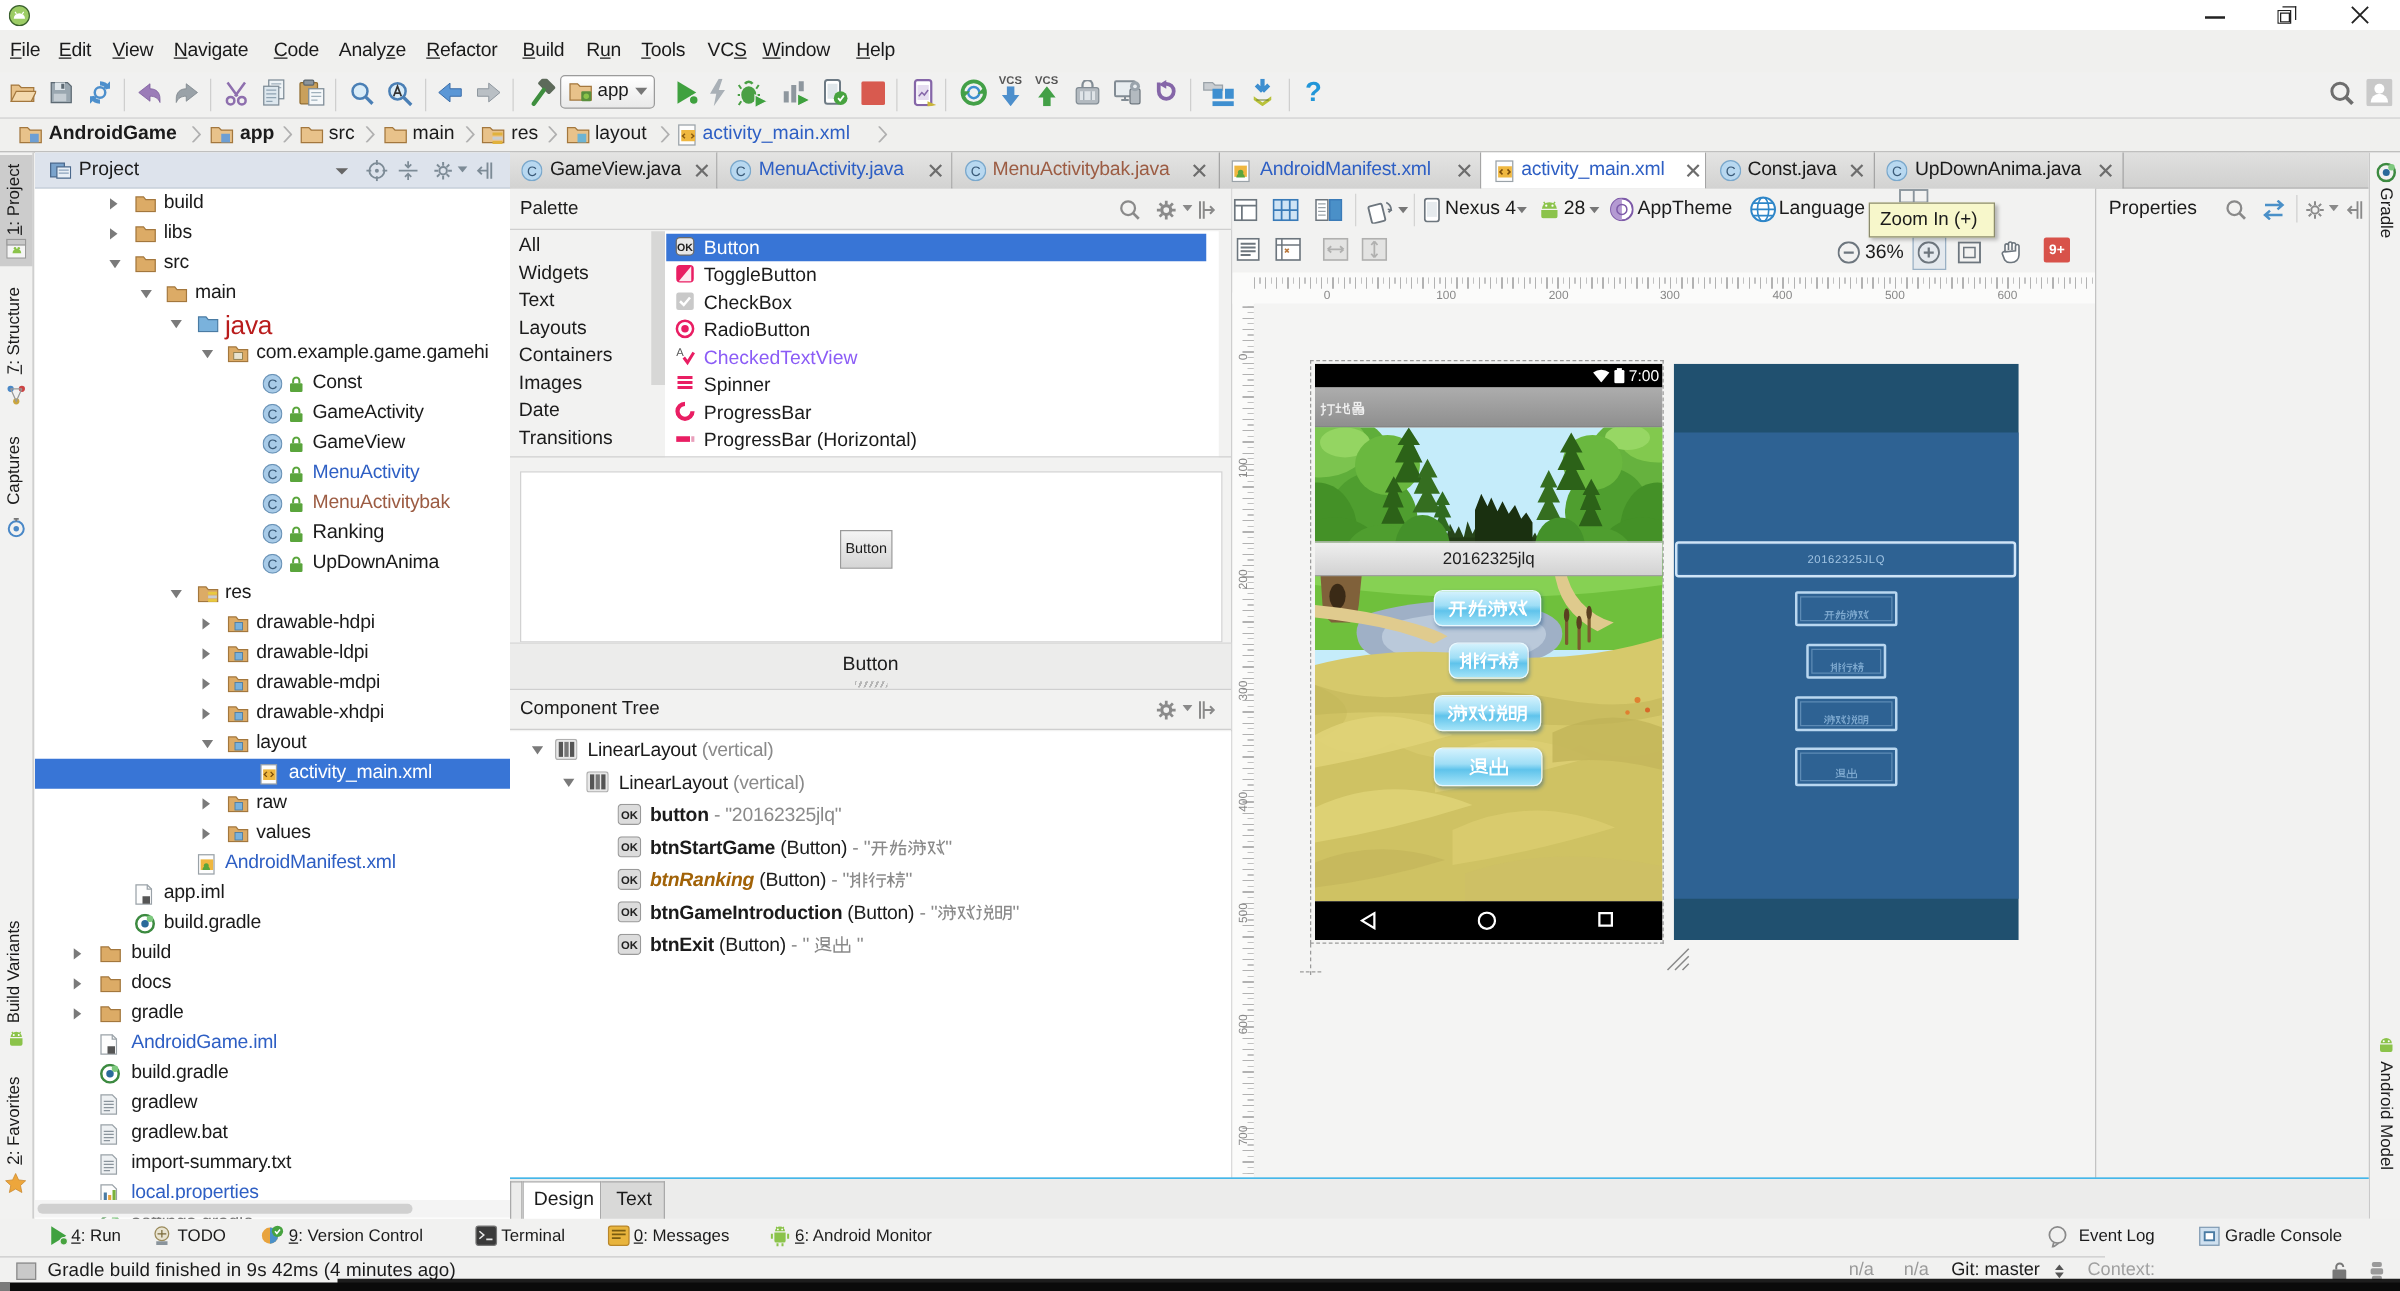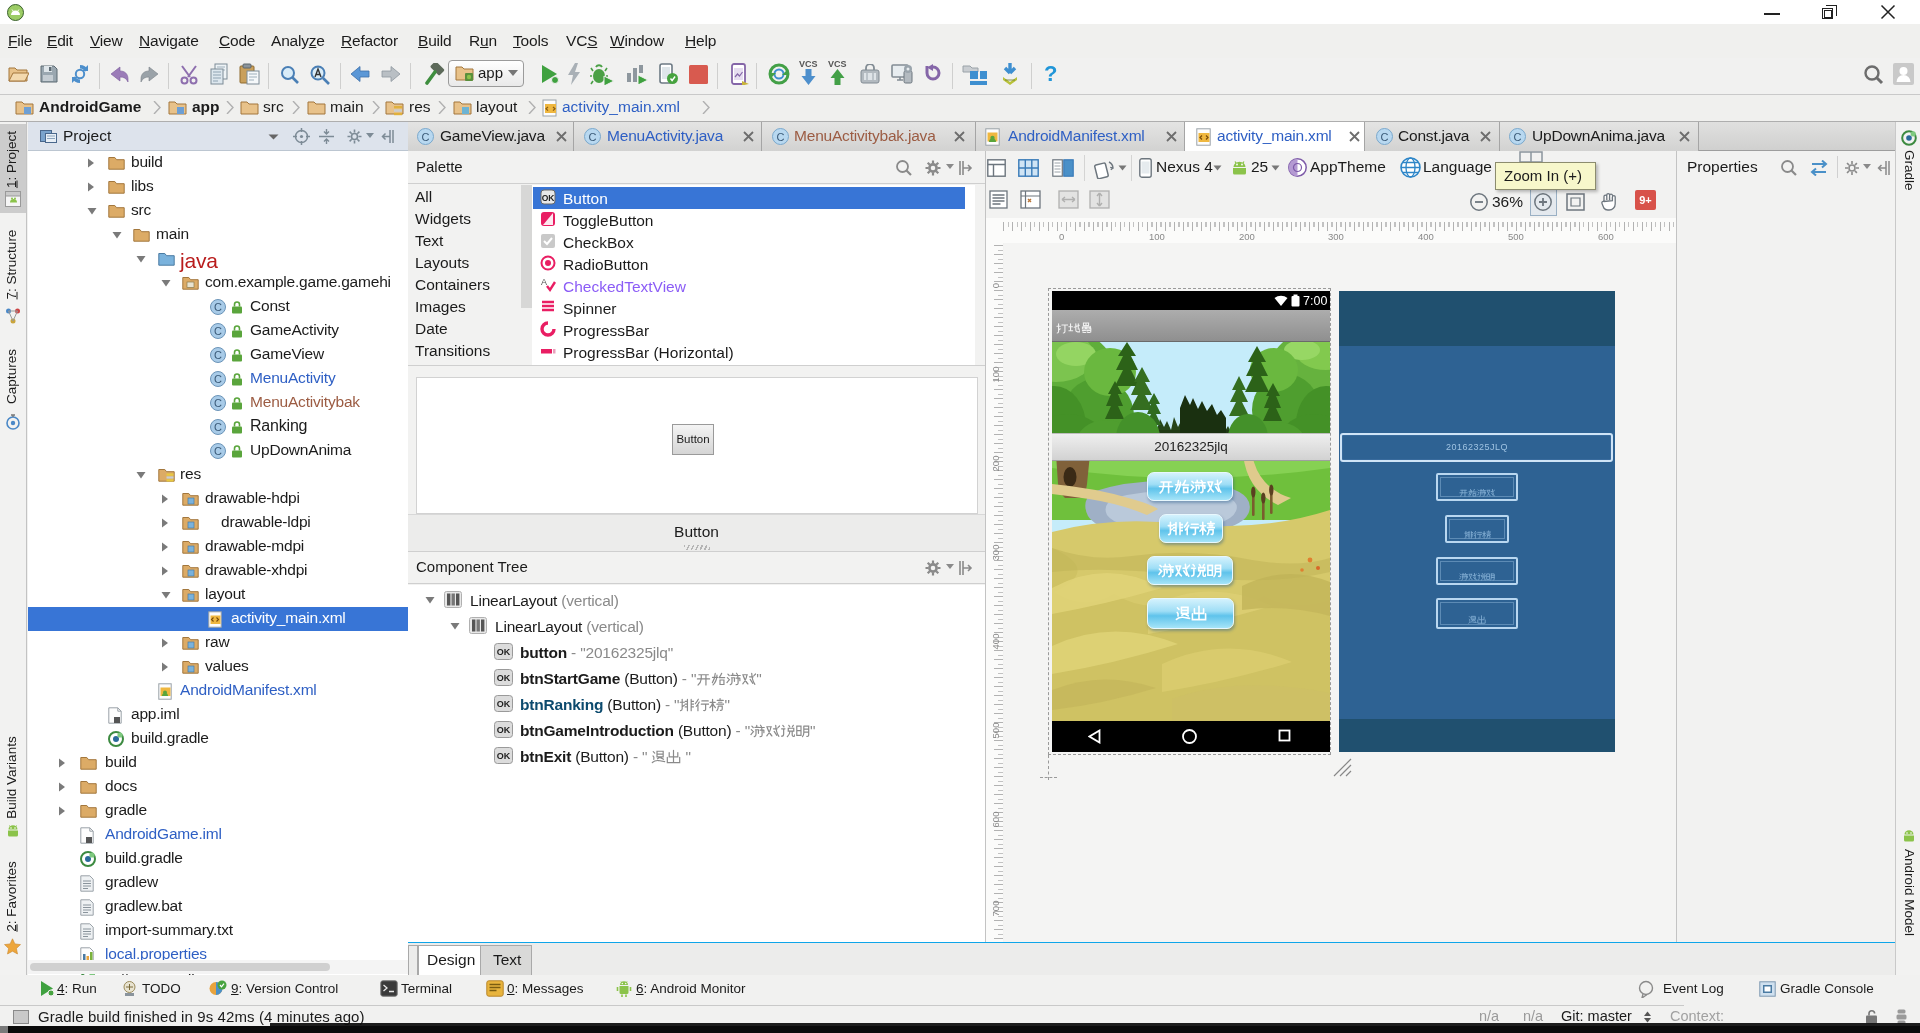--- a/index.html
+++ b/index.html
@@ -464,21 +464,21 @@
         <rect x="6" y="7" width="6" height="6" fill="#7ab2dc" stroke="#4a7ba3" stroke-width="0.7"></rect>
       </svg>
       <div class="abs" style="left:177px;top:338px;font-size:15.5px;letter-spacing:-0.2px;color:#1b1b1b;">drawable-hdpi</div>
       <svg class="abs" style="left:133px;top:367px" width="8" height="10" viewBox="0 0 8 10">
         <path d="M1 0.5 L7 5 L1 9.5z" fill="#7a7a7a"></path>
       </svg>
       <svg class="abs" style="left:154px;top:364px" width="17" height="15" viewBox="0 0 17 15">
         <path d="M0.8 2.5 h6 l1.8 2.2 h7.6 v9.5 h-15.4z" fill="#dcab66" stroke="#a3773d"></path>
         <rect x="6" y="7" width="6" height="6" fill="#7ab2dc" stroke="#4a7ba3" stroke-width="0.7"></rect>
       </svg>
-      <div class="abs" style="left:177px;top:362px;font-size:15.5px;letter-spacing:-0.2px;color:#1b1b1b;margin-left:16px;">drawable-ldpi</div>
+      <div class="abs" style="left:177px;top:362px;font-size:15.5px;letter-spacing:-0.2px;color:#1b1b1b;">drawable-ldpi</div>
       <svg class="abs" style="left:133px;top:391px" width="8" height="10" viewBox="0 0 8 10">
         <path d="M1 0.5 L7 5 L1 9.5z" fill="#7a7a7a"></path>
       </svg>
       <svg class="abs" style="left:154px;top:388px" width="17" height="15" viewBox="0 0 17 15">
         <path d="M0.8 2.5 h6 l1.8 2.2 h7.6 v9.5 h-15.4z" fill="#dcab66" stroke="#a3773d"></path>
         <rect x="6" y="7" width="6" height="6" fill="#7ab2dc" stroke="#4a7ba3" stroke-width="0.7"></rect>
       </svg>
       <div class="abs" style="left:177px;top:386px;font-size:15.5px;letter-spacing:-0.2px;color:#1b1b1b;">drawable-mdpi</div>
       <svg class="abs" style="left:133px;top:415px" width="8" height="10" viewBox="0 0 8 10">
         <path d="M1 0.5 L7 5 L1 9.5z" fill="#7a7a7a"></path>
@@ -794,21 +794,21 @@
           <path d="M4.5 2.6 C4.2 6.5 3 10 1.5 12.4 M1.6 6.8 H7 M6.4 4.4 C6.2 9 4.6 12.6 2.2 14.8 M11.4 2.4 C10.6 4.4 9.6 6 8.6 7 M8.6 7 H14.6 M9.6 9.6 H13.8 V14.4 H9.6 Z" fill="none" stroke="#8a8a8a" stroke-width="1.28" stroke-linecap="round"></path>
         </svg><svg style="display:inline-block;vertical-align:-2px" width="15" height="15" viewBox="0 0 16 16">
           <path d="M2 3.4 L3.4 4.8 M1.4 7 L2.8 8.4 M1 12.4 C2 11 2.8 10 3.8 9.2 M5.2 4.6 H9.6 M7.2 2.4 V4.6 M5.8 7.2 H9.2 M6.4 7.2 V12 C6.4 13.6 5.8 14.2 4.6 14.6 M9 7.2 V11 M11.2 2.4 L12.2 3.8 M10.4 4.8 H15.2 M12.6 4.8 V7 M10.8 7.6 H14.8 M12.9 7.6 V13 C12.9 14.2 12.2 14.6 10.8 14.6 M14.8 7.6 V10.4" fill="none" stroke="#8a8a8a" stroke-width="1.28" stroke-linecap="round"></path>
         </svg><svg style="display:inline-block;vertical-align:-2px" width="15" height="15" viewBox="0 0 16 16">
           <path d="M1.8 4 H6.8 M6.4 4 C5.6 8 4.2 11.4 2 13.6 M2.4 5 C3.8 9 5.4 12 7.4 13.8 M9 6.2 H13 M11.4 2.4 C11.7 7 12.6 11.2 14.8 14.2 M13.8 5 L15.6 3.2 M9.8 9 L12.6 13.2" fill="none" stroke="#8a8a8a" stroke-width="1.28" stroke-linecap="round"></path>
         </svg>"</span></div>
     <svg class="abs" style="left:86px;top:544px" width="19" height="17" viewBox="0 0 19 17">
       <rect x="0.5" y="0.5" width="18" height="16" rx="3" fill="#dcdcdc" stroke="#9a9a9a"></rect>
       <text x="9.5" y="12" font-size="9" font-weight="bold" text-anchor="middle" fill="#222" font-family="Liberation Sans">OK</text>
     </svg>
-    <div class="abs" style="left:112px;top:545px;font-size:15.5px;letter-spacing:-0.2px;white-space:pre;"><span style="color:#0c4a6e;font-weight:bold;">btnRanking</span><span style="color:#1b1b1b;"> (Button)</span><span style="color:#8a8a8a;"> - </span><span style="color:#8a8a8a;">"<svg style="display:inline-block;vertical-align:-2px" width="15" height="15" viewBox="0 0 16 16">
+    <div class="abs" style="left:112px;top:545px;font-size:15.5px;letter-spacing:-0.2px;white-space:pre;"><span style="color:#a16207;font-weight:bold;font-style:italic;">btnRanking</span><span style="color:#1b1b1b;"> (Button)</span><span style="color:#8a8a8a;"> - </span><span style="color:#8a8a8a;">"<svg style="display:inline-block;vertical-align:-2px" width="15" height="15" viewBox="0 0 16 16">
           <path d="M3.4 2.4 V12.6 C3.4 14 2.9 14.6 1.6 14.6 M1.3 5.6 H5.7 M3.4 10.4 L5.7 8.8 M9 2.6 V14.6 M13 2.6 V14.6 M6.6 4.6 H9 M6.6 7.6 H9 M6.6 10.6 H9 M13 4.6 H15.6 M13 7.6 H15.6 M13 10.6 H15.6" fill="none" stroke="#8a8a8a" stroke-width="1.28" stroke-linecap="round"></path>
         </svg><svg style="display:inline-block;vertical-align:-2px" width="15" height="15" viewBox="0 0 16 16">
           <path d="M4.6 2.4 C3.6 4.4 2.6 5.8 1.4 7 M5.6 5.4 C4.6 7.4 3.6 8.8 2.4 10 M4.2 8.6 V14.6 M8.4 4.2 H15.2 M7.8 7.6 H15.7 M12.4 7.6 V13 C12.4 14.2 11.7 14.7 10.3 14.4" fill="none" stroke="#8a8a8a" stroke-width="1.28" stroke-linecap="round"></path>
         </svg><svg style="display:inline-block;vertical-align:-2px" width="15" height="15" viewBox="0 0 16 16">
           <path d="M3.8 2.4 V14.6 M1.2 5.8 H6.6 M3.8 6.2 C3.2 8.6 2.2 10.2 1 11.2 M3.9 6.2 C4.6 8.6 5.6 10.2 6.8 11.2 M11.8 1.6 V3.2 M8.8 3.6 H15.2 M10.2 5.6 H13.8 M8.4 7.6 H15.7 M9.9 9.8 C9.9 12 9.4 13.4 8.4 14.6 M9.9 9.8 H14.1 V12.6 C14.1 14 13.6 14.5 12.2 14.3" fill="none" stroke="#8a8a8a" stroke-width="1.28" stroke-linecap="round"></path>
         </svg>"</span></div>
     <svg class="abs" style="left:86px;top:570px" width="19" height="17" viewBox="0 0 19 17">
       <rect x="0.5" y="0.5" width="18" height="16" rx="3" fill="#dcdcdc" stroke="#9a9a9a"></rect>
       <text x="9.5" y="12" font-size="9" font-weight="bold" text-anchor="middle" fill="#222" font-family="Liberation Sans">OK</text>
     </svg>
@@ -863,21 +863,21 @@
     <svg class="abs" style="left:227px;top:14px" width="9" height="6" viewBox="0 0 9 6">
       <path d="M0.5 0.5 h8 l-4 5z" fill="#777"></path>
     </svg>
     <svg class="abs" style="left:244px;top:8px" width="19" height="16" viewBox="0 0 19 16">
       <path d="M3 9 h13 v5 a1.5 1.5 0 0 1 -1.5 1.5 h-10 a1.5 1.5 0 0 1 -1.5 -1.5z" fill="#8bc34a"></path>
       <path d="M3.5 8 a6 5.2 0 0 1 12 0z" fill="#8bc34a"></path>
       <path d="M5 2.5 l1.6 2.4 M14 2.5 l-1.6 2.4" stroke="#8bc34a" stroke-width="1.2"></path>
       <circle cx="7" cy="5.5" r="0.9" fill="#fff"></circle>
       <circle cx="12" cy="5.5" r="0.9" fill="#fff"></circle>
     </svg>
-    <div class="abs" style="left:265px;top:7px;font-size:15.5px;">25</div>
+    <div class="abs" style="left:265px;top:7px;font-size:15.5px;">28</div>
     <svg class="abs" style="left:285px;top:14px" width="9" height="6" viewBox="0 0 9 6">
       <path d="M0.5 0.5 h8 l-4 5z" fill="#777"></path>
     </svg>
     <svg class="abs" style="left:302px;top:7px" width="19" height="19" viewBox="0 0 19 19">
       <circle cx="9.5" cy="9.5" r="8.7" fill="#fff" stroke="#7d5aa8" stroke-width="1.5"></circle>
       <path d="M9.5 0.8 a8.7 8.7 0 0 0 0 17.4 z" fill="#b49ad2"></path>
       <circle cx="9.5" cy="9.5" r="4" fill="none" stroke="#7d5aa8" stroke-width="1.2"></circle>
     </svg>
     <div class="abs" style="left:324px;top:7px;font-size:15.5px;">AppTheme</div>
     <svg class="abs" style="left:414px;top:6px" width="21" height="21" viewBox="0 0 21 21">

